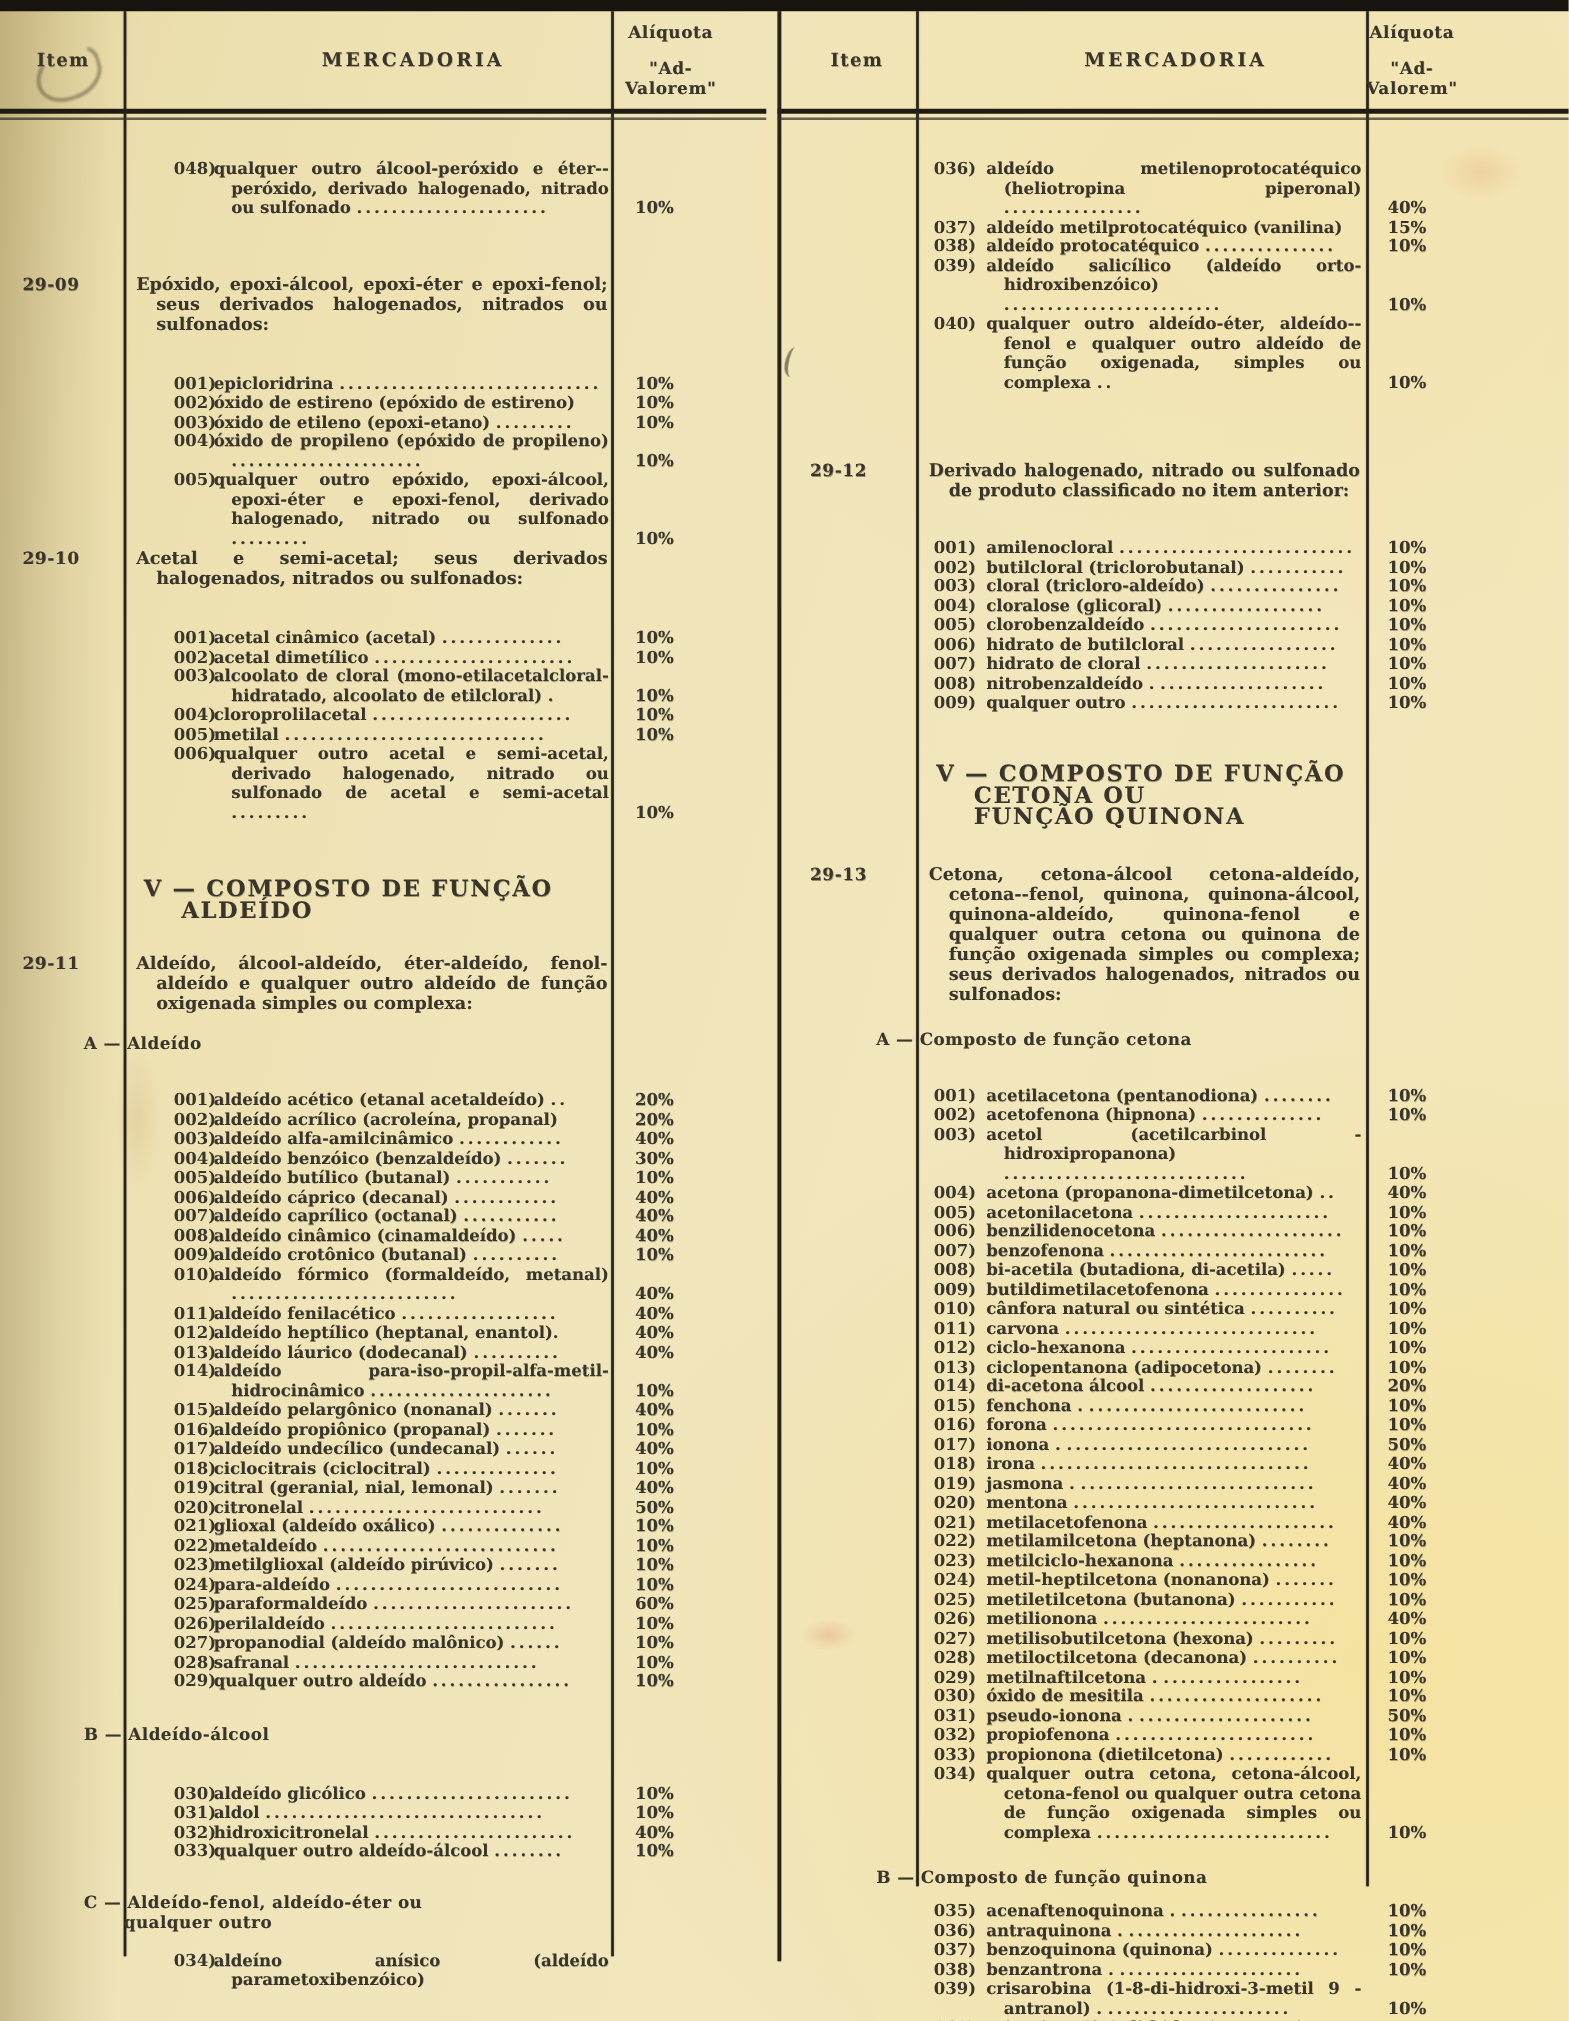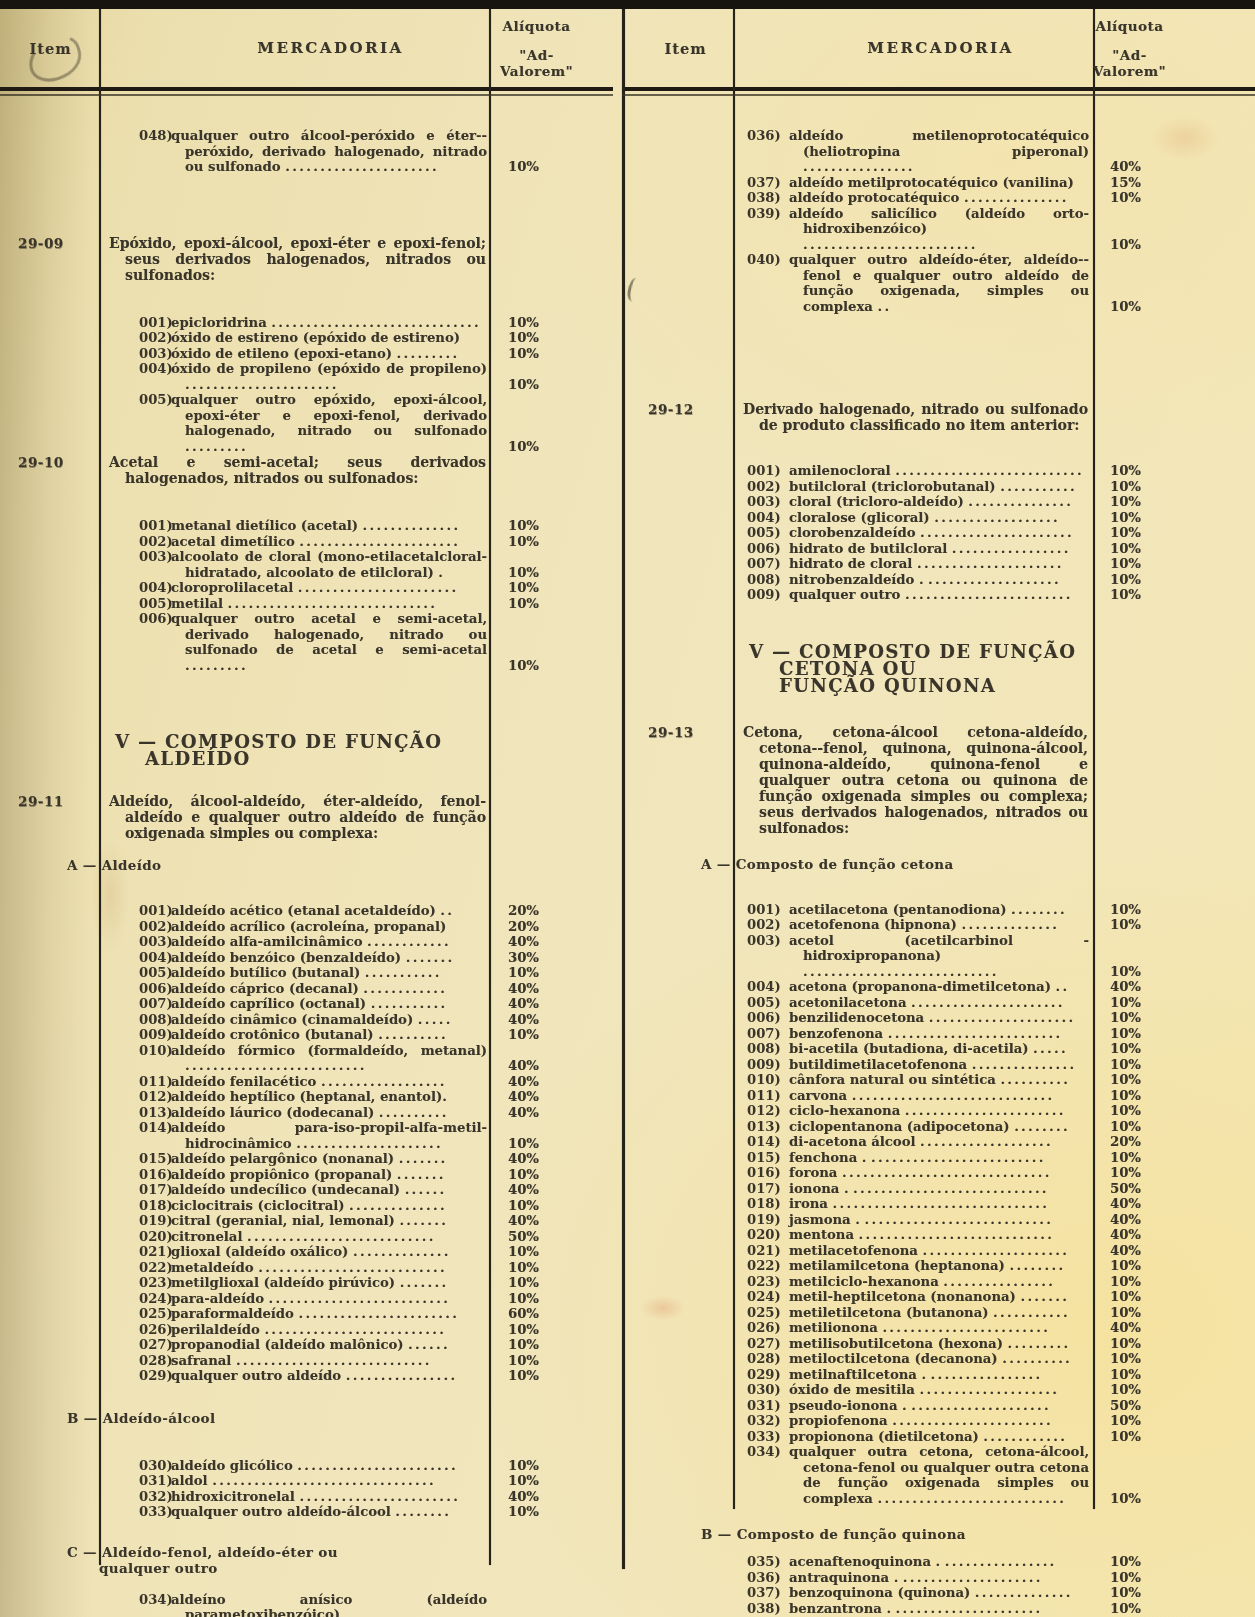--- a/index.html
+++ b/index.html
@@ -67,21 +67,21 @@
     text-shadow:.3px .3px 0 rgba(52,47,36,.30);}
   .sec{grid-column:2/4;font-weight:bold;font-size:18px;line-height:17px;letter-spacing:1.4px;
     padding-left:46px;text-indent:-30px;white-space:pre-line;
     text-shadow:.4px .4px 0 rgba(45,40,30,.4);}
   .subh{grid-column:2/4;font-weight:bold;font-size:13.4px;line-height:16px;
     text-indent:-32px;white-space:pre-line;letter-spacing:.4px;
     text-shadow:.3px .3px 0 rgba(52,47,36,.3);}
 
   .mt12{margin-top:12px}.mt16{margin-top:16px}.mt20{margin-top:20px}.mt24{margin-top:24px}.mt26{margin-top:26px}
   .mt30{margin-top:30px}.mt32{margin-top:32px}
-  .mt40{margin-top:40px}.mt45{margin-top:60px}.mt55{margin-top:87px}.mt70{}
+  .mt40{margin-top:40px}.mt45{margin-top:45px}.mt55{margin-top:55px}.mt70{}
 </style>
 </head>
 <body>
 
 <div class="spine"></div>
 <div class="topband"></div>
 <div class="scribble"></div>
 <div class="penmark"></div>
 <div class="stain s1"></div>
 <div class="stain s2"></div>
@@ -143,21 +143,21 @@
         <div class="rate"><span>10%</span></div>
       </div>
       <div class="block item mt70">
         <div class="gut code"><span>29-10</span></div>
         <div class="para">Acetal e semi-acetal; seus derivados halogenados, nitrados ou sulfonados:</div>
         <div class="rate"></div>
       </div>
       <div class="block entry mt32">
         <div class="gut"></div>
         <div class="num"><span>001)</span></div>
-        <div class="txt"><span>metanal dietílico (acetal)</span> <span class="dots">..............</span></div>
+        <div class="txt"><span>acetal cinâmico (acetal)</span> <span class="dots">..............</span></div>
         <div class="rate"><span>10%</span></div>
       </div>
       <div class="block entry">
         <div class="gut"></div>
         <div class="num"><span>002)</span></div>
         <div class="txt"><span>acetal dimetílico</span> <span class="dots">.......................</span></div>
         <div class="rate"><span>10%</span></div>
       </div>
       <div class="block entry">
         <div class="gut"></div>

